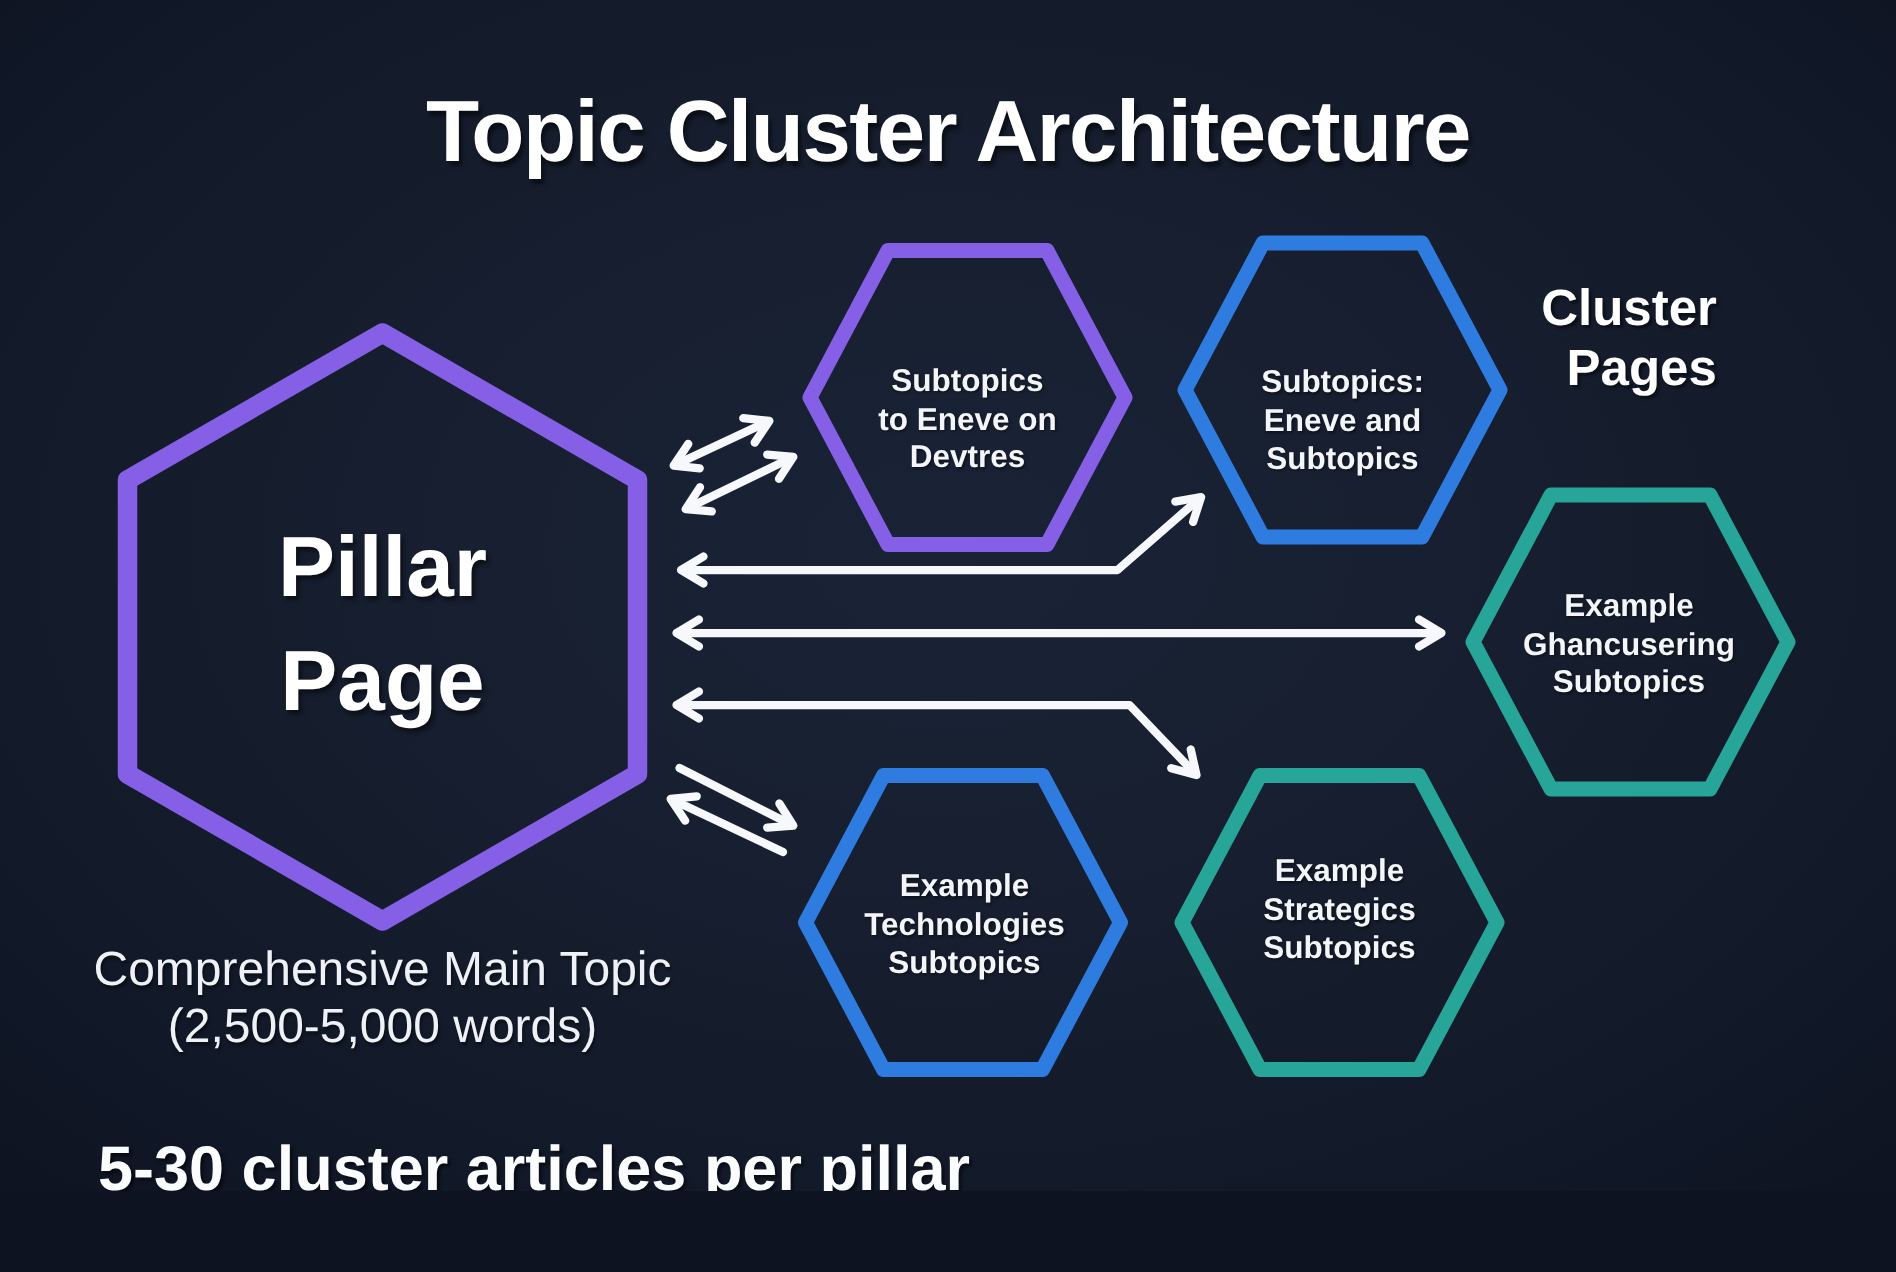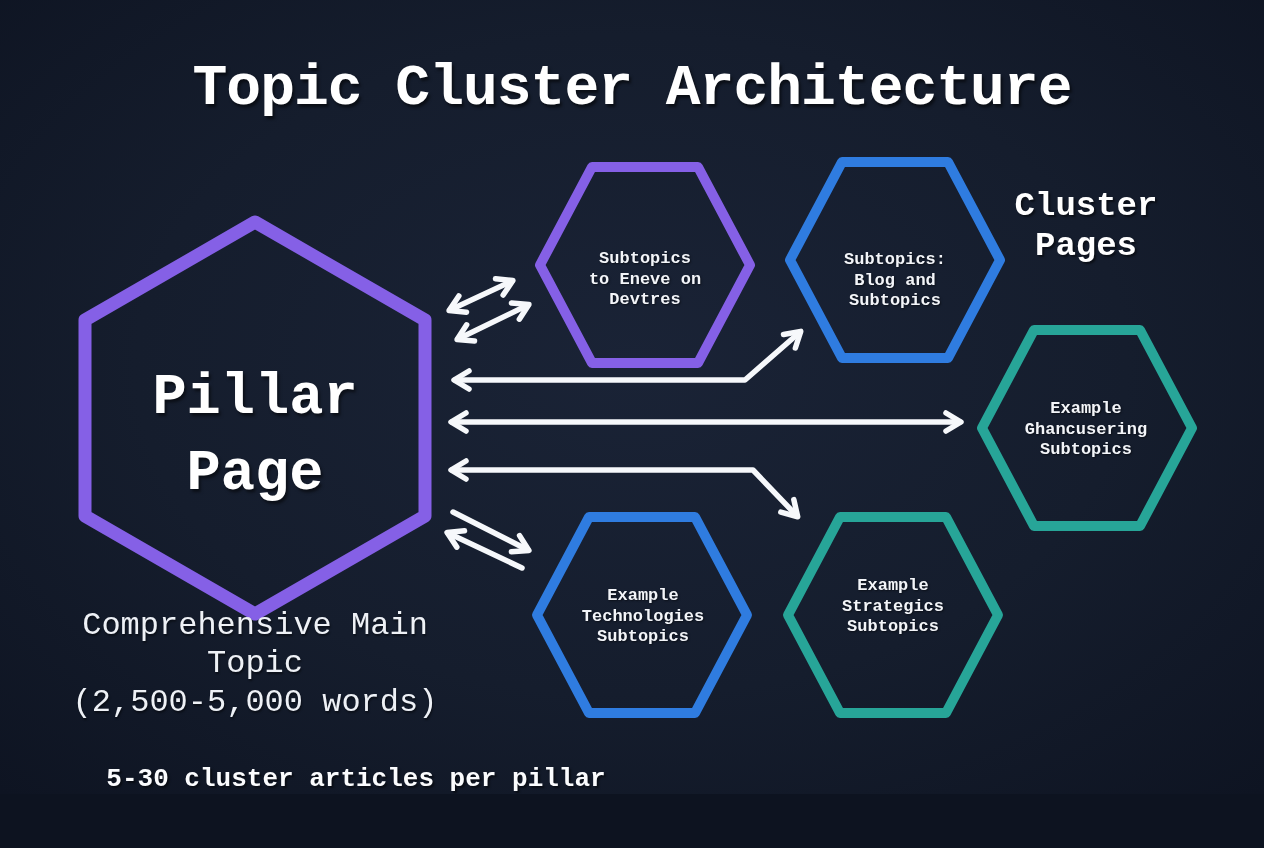--- a/index.html
+++ b/index.html
@@ -1,21 +1,21 @@
 <!DOCTYPE html>
 <html style="--purple: #8560e6; --blue: #2f7ce0; --teal: #27a598; --arrow: #f6f8fb; --brand-teal: #34d6a4; --brand-purple: #7a5cf0;"><head>
 <meta charset="utf-8">
 <style>
   html,body{margin:0;padding:0;background:#0d1320;}
   .canvas{
     position:relative;
     width:1264px;height:794px;
     margin:0 auto;
     overflow:hidden;
-    font-family:Liberation Mono, monospace;
+    font-family:Liberation Sans, sans-serif;
     background:radial-gradient(ellipse 900px 600px at 50% 46%, #1a2336 0%, #151d2d 55%, #0e1422 100%);
     color:#f4f6fa;
   }
   .layer{position:absolute;left:0;top:0;width:1264px;height:848px;}
 
   
   .hex{fill:none;stroke-width:10px;stroke-linejoin:round;}
   .hex.purple{stroke:var(--purple);}
   .hex.blue{stroke:var(--blue);}
   .hex.teal{stroke:var(--teal);}
@@ -28,40 +28,40 @@
   .title{
     left:632px;top:88px;
     font-size:58px;font-weight:800;letter-spacing:-1px;color:#ffffff;
     text-shadow:2px 3px 3px rgba(0,0,0,.55);
     width:1100px;
   }
   .pillar-label{
     left:255px;top:417px;
     font-size:57px;font-weight:800;line-height:1.33;color:#ffffff;
     text-shadow:2px 3px 3px rgba(0,0,0,.5);
-    margin-top:20px;
   }
   .pillar-subtitle{
     left:255px;top:665px;
     font-size:32px;font-weight:500;line-height:1.2;color:#eef1f6;
     width:460px;
     text-shadow:1px 2px 2px rgba(0,0,0,.45);
   }
   .hex-label{
-    font-size:17px;font-weight:600;line-height:1.22;color:#f3f5f9;
+    font-size:21px;font-weight:600;line-height:1.22;color:#f3f5f9;
     text-shadow:1px 1px 2px rgba(0,0,0,.5);
     width:190px;
   }
   .cluster-heading{
     left:1086px;top:226px;
     font-size:34px;font-weight:800;line-height:1.18;color:#ffffff;
     text-shadow:2px 2px 2px rgba(0,0,0,.5);
+    text-align:right;
   }
   .footer-note{
-    font-size:26px;font-weight:800;color:#fbfcfe;
+    font-size:42px;font-weight:800;color:#fbfcfe;
     text-shadow:2px 2px 2px rgba(0,0,0,.5);
     white-space:nowrap;
   }
   .footer-left{left:356px;top:779px;}
   .footer-right{left:944px;top:779px;}
 
   .brand{
     position:absolute;left:1124px;top:806px;
     display:flex;align-items:center;gap:7px;
   }
@@ -119,21 +119,21 @@
   <div class="abs pillar-subtitle">Comprehensive Main Topic
 (2,500-5,000 words)</div>
 
   <div class="abs cluster-heading">Cluster
 Pages</div>
 
   <div class="abs hex-label" style="left:645px;top:280px;">Subtopics
 to Eneve on
 Devtres</div>
   <div class="abs hex-label" style="left:895px;top:281px;">Subtopics:
-Blog and
+Eneve and
 Subtopics</div>
   <div class="abs hex-label" style="left:1086px;top:430px;">Example
 Ghancusering
 Subtopics</div>
   <div class="abs hex-label" style="left:643px;top:617px;">Example
 Technologies
 Subtopics</div>
   <div class="abs hex-label" style="left:893px;top:607px;">Example
 Strategics
 Subtopics</div>

